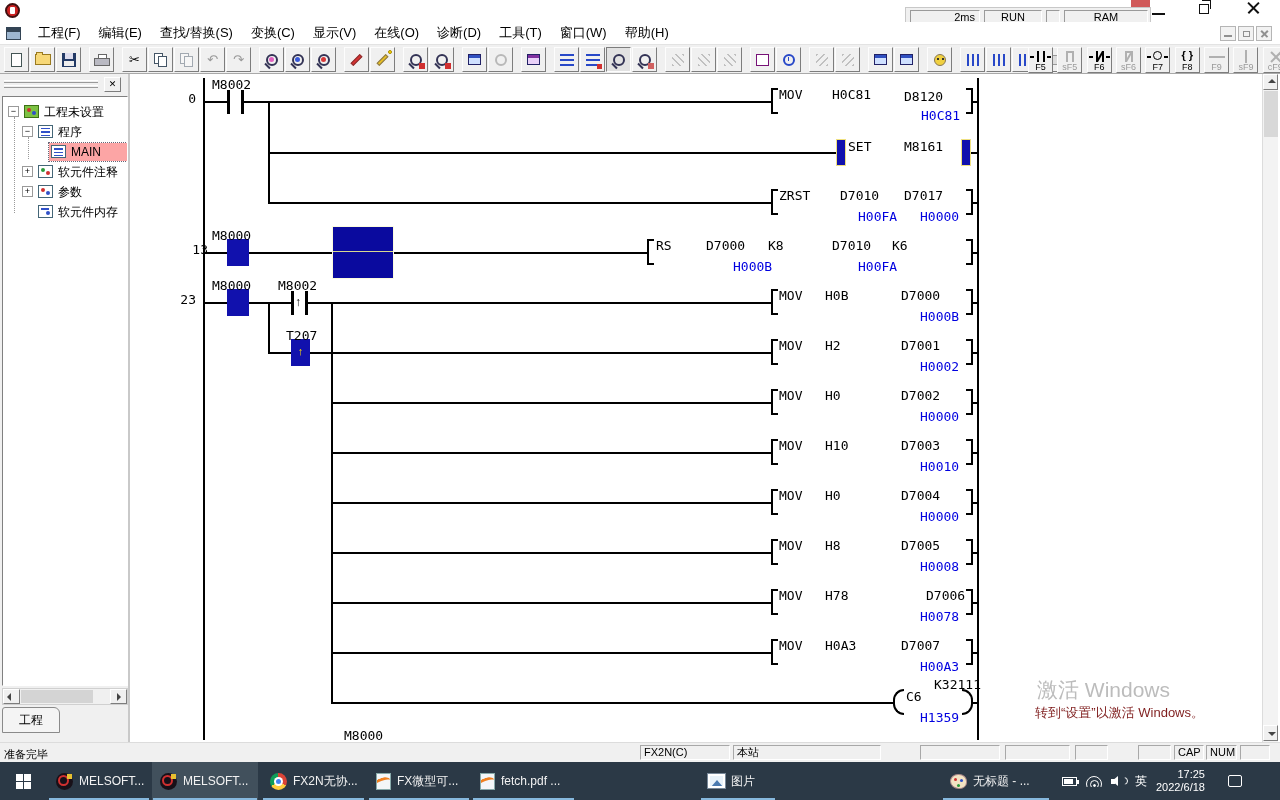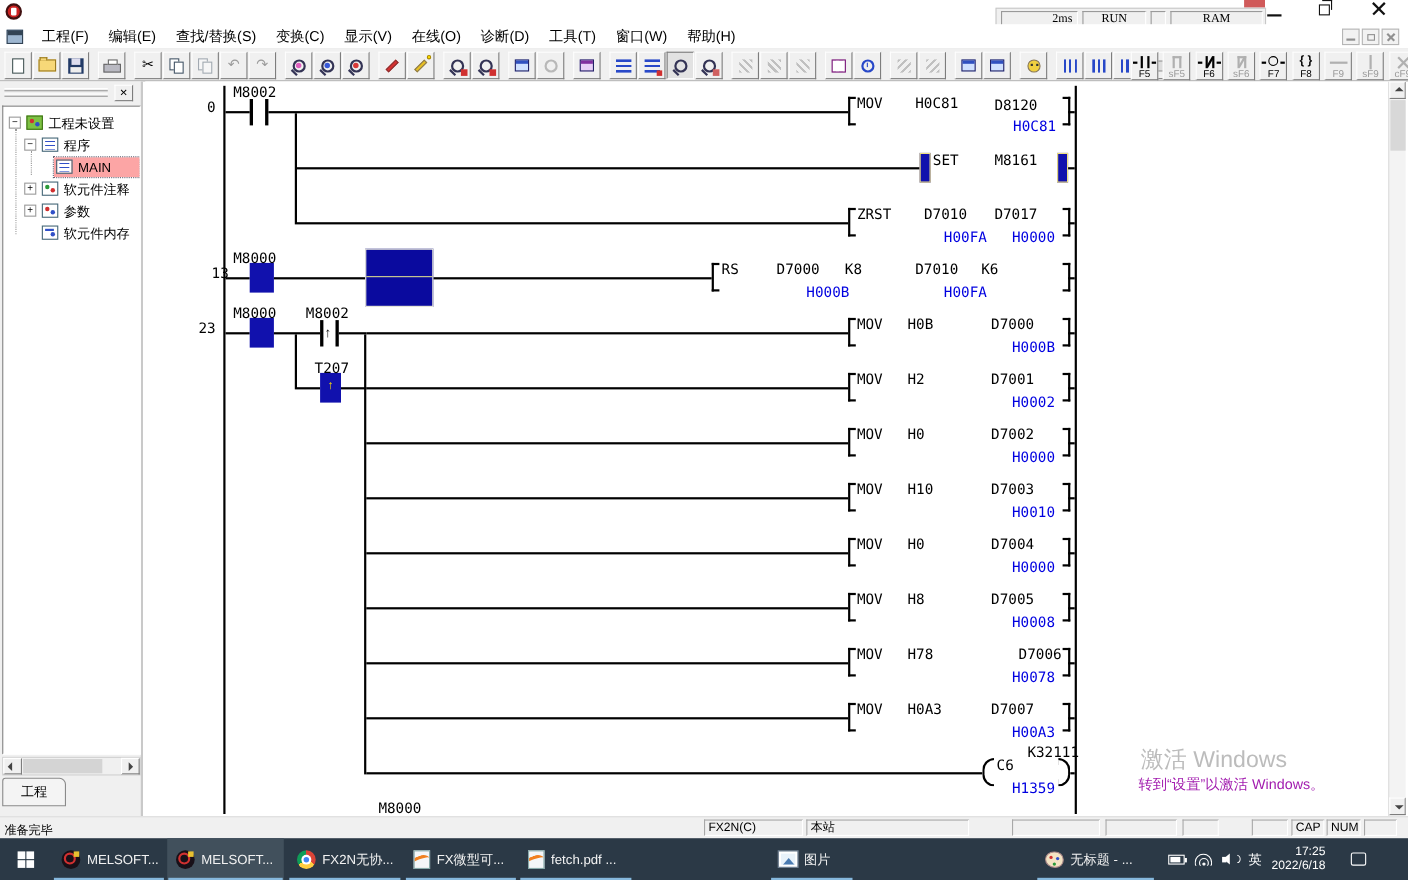--- a/index.html
+++ b/index.html
@@ -13,21 +13,21 @@
   .title-text{position:absolute;left:26px;top:4px;font-size:12px;white-space:nowrap}
   .redfrag{position:absolute;left:1131px;top:0;width:19px;height:7px;background:#d05a5a}
   .ctl-min{position:absolute;left:1152px;top:13px;width:13px;height:2px;background:#111}
   .ctl-res{position:absolute;left:1199px;top:4px;width:10px;height:10px;border:1.5px solid #111}
   .ctl-res i{position:absolute;left:2px;top:-5px;width:9px;height:9px;border:1.5px solid #111;border-left:none;border-bottom:none}
   .ctl-x{position:absolute;left:1245px;top:0px;width:16px;height:16px}
   .ctl-x i,.ctl-x u{position:absolute;left:1px;top:7px;width:15px;height:1.6px;background:#111}
   .ctl-x i{transform:rotate(45deg)}.ctl-x u{transform:rotate(-45deg)}
   
   .plcbar{position:absolute;left:905px;top:7px;width:246px;height:21px;background:#f0f0f0;border:1px solid #c8c8c8}
-  .plcbar .seg{position:absolute;top:2px;height:15px;border:1px solid;border-color:#9a9a9a #fff #fff #9a9a9a;font-family:Liberation Serif, serif;font-size:11px;line-height:13px;background:#f0f0f0}
+  .plcbar .seg{position:absolute;top:2px;height:15px;border:1px solid;border-color:#9a9a9a #fff #fff #9a9a9a;font-family:Liberation Sans, sans-serif;font-size:11px;line-height:13px;background:#f0f0f0}
   
   .menubar{position:absolute;left:0;top:22px;width:1280px;height:23px;background:#fff;border-bottom:1px solid #e3e3e3;display:flex;align-items:center}
   .mdiico{width:15px;height:13px;border:1px solid #345;background:#9db6d0;margin:0 8px 0 6px;position:relative}
   .mdiico i{position:absolute;left:0;top:0;right:0;height:4px;background:#345}
   .menu-item{padding:0 9px;font-size:13px;line-height:22px;cursor:default}
   .mdibtns{position:absolute;right:8px;top:4px;display:flex;gap:2px}
   .mdib{width:16px;height:15px;background:#f2f2f2;border:1px solid #b5b5b5;position:relative}
   .mdib.m i{position:absolute;left:3px;bottom:3px;width:8px;height:2px;background:#909090}
   .mdib.r i{position:absolute;left:4px;top:4px;width:7px;height:6px;border:1.5px solid #909090}
   .mdib.x i,.mdib.x u{position:absolute;left:3px;top:6px;width:9px;height:1.5px;background:#909090}
@@ -128,21 +128,21 @@
   .cOnT{position:absolute;width:19px;height:27px;background:#1111ad;color:#ffe000;font-size:11px;line-height:25px;text-align:center;font-weight:bold}
   .rarw{position:absolute;font-size:12px;line-height:20px;color:#000}
   .cursor{position:absolute;width:62px;height:53px;background:#0a0a9e;border:1px solid #fbfbdf}
   .cline{position:absolute;width:60px;height:1px;background:#d8d890}
   .cpl,.cpr{position:absolute;width:11px;height:26px;border:2px solid #000}
   .cpl{border-right:none;border-radius:12px 0 0 12px}
   .cpr{border-left:none;border-radius:0 12px 12px 0}
   .vscroll{position:absolute;left:1130px;top:0;width:16px;height:668px;background:#f3f3f3;border-left:1px solid #dcdcdc}
   .vthumb{position:absolute;left:1px;top:17px;width:14px;height:46px;background:#d8d8d8}
   .wm1{position:absolute;left:905px;top:602px;font-size:21px;color:#bcbcbc}
-  .wm2{position:absolute;left:903px;top:630px;font-size:13px;color:#a21caf}
+  .wm2{position:absolute;left:903px;top:630px;font-size:13px;color:#7f1d1d}
   
   .statusbar{position:absolute;left:0;top:742px;width:1280px;height:20px;background:#f0f0f0;border-top:1px solid #dcdcdc;font-size:11px}
   .stxt{position:absolute;left:4px;top:4px}
   .sseg{position:absolute;top:2px;height:15px;border:1px solid;border-color:#a8a8a8 #fff #fff #a8a8a8;line-height:13px;padding-left:3px;background:#f0f0f0}
   
   .taskbar{position:absolute;left:0;top:762px;width:1280px;height:38px;background:#2b3946}
   .startbtn{position:absolute;left:0;top:0;width:46px;height:38px;display:flex;align-items:center;justify-content:center}
   .winlogo{width:15px;height:15px;position:relative}
   .winlogo i{position:absolute;width:7px;height:7px;background:#fff}
   .winlogo i:nth-child(2){left:8px}.winlogo i:nth-child(3){top:8px}.winlogo i:nth-child(4){left:8px;top:8px}

